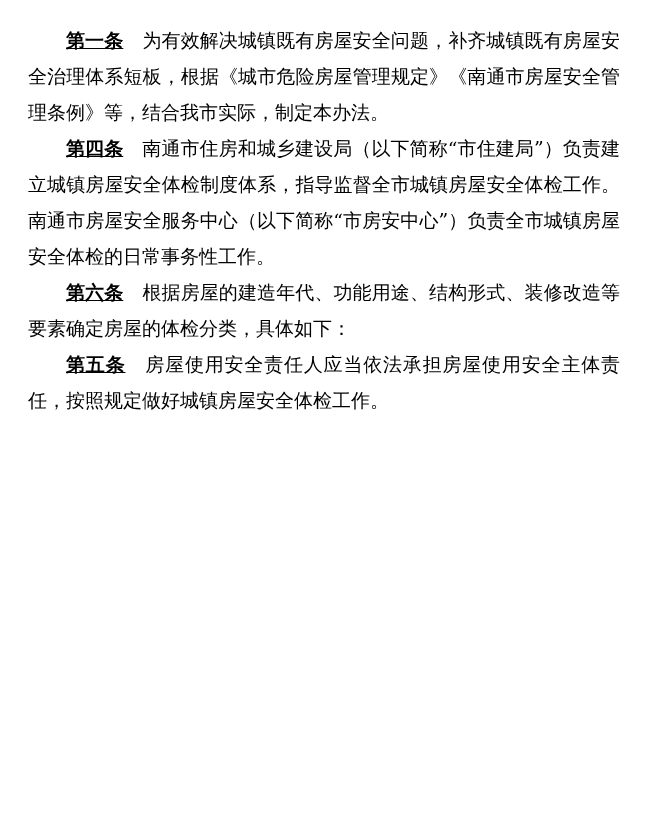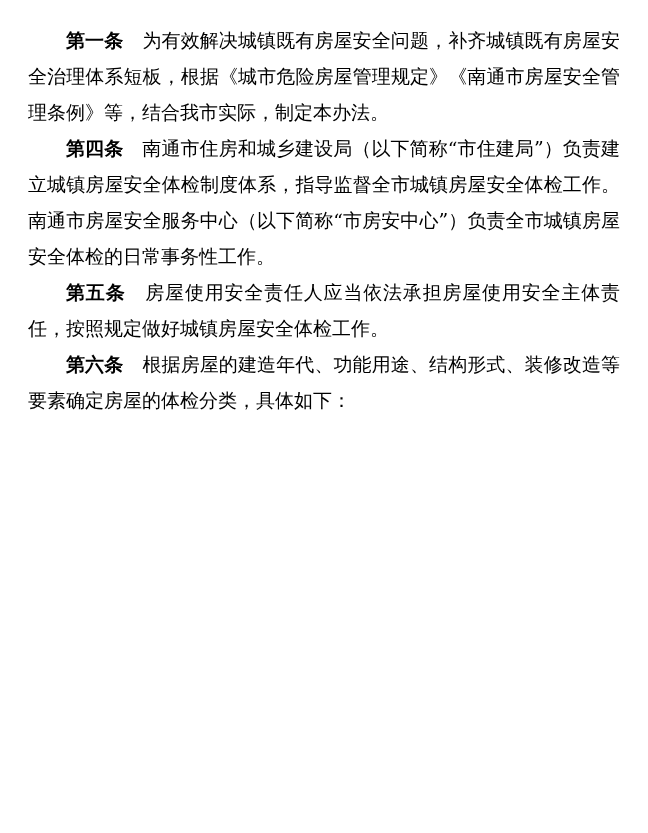--- a/index.html
+++ b/index.html
@@ -44,20 +44,21 @@
     font-size: 19px;
     line-height: 36px;
     text-align: justify;
     text-justify: inter-ideograph;
     color: #000000;
     word-break: break-all;
   }
   .label {
     font-family: "DejaVu Serif", "Liberation Serif", serif;
     font-weight: bold;
+    text-decoration: underline;
   }
 </style>
 </head>
 <body>
 
 <div class="page">
 
 
   <div class="body-block">
 
@@ -66,21 +67,21 @@
     </p>
 
 
 
     <p class="para">
       <span class="label">第四条</span><span>　南通市住房和城乡建设局（以下简称“市住建局”）负责建立城镇房屋安全体检制度体系，指导监督全市城镇房屋安全体检工作。南通市房屋安全服务中心（以下简称“市房安中心”）负责全市城镇房屋安全体检的日常事务性工作。</span>
     </p>
 
 
     <p class="para">
-      <span class="label">第五条</span><span>　房屋使用安全责任人应当依法承担房屋使用安全主体责任，按照规定做好城镇房屋安全体检工作。</span>
+      <span class="label">第六条</span><span>　根据房屋的建造年代、功能用途、结构形式、装修改造等要素确定房屋的体检分类，具体如下：</span>
     </p>
 
     <p class="para">
-      <span class="label">第六条</span><span>　根据房屋的建造年代、功能用途、结构形式、装修改造等要素确定房屋的体检分类，具体如下：</span>
+      <span class="label">第五条</span><span>　房屋使用安全责任人应当依法承担房屋使用安全主体责任，按照规定做好城镇房屋安全体检工作。</span>
     </p>
 
   </div>
 </div>
 
 </body></html>

